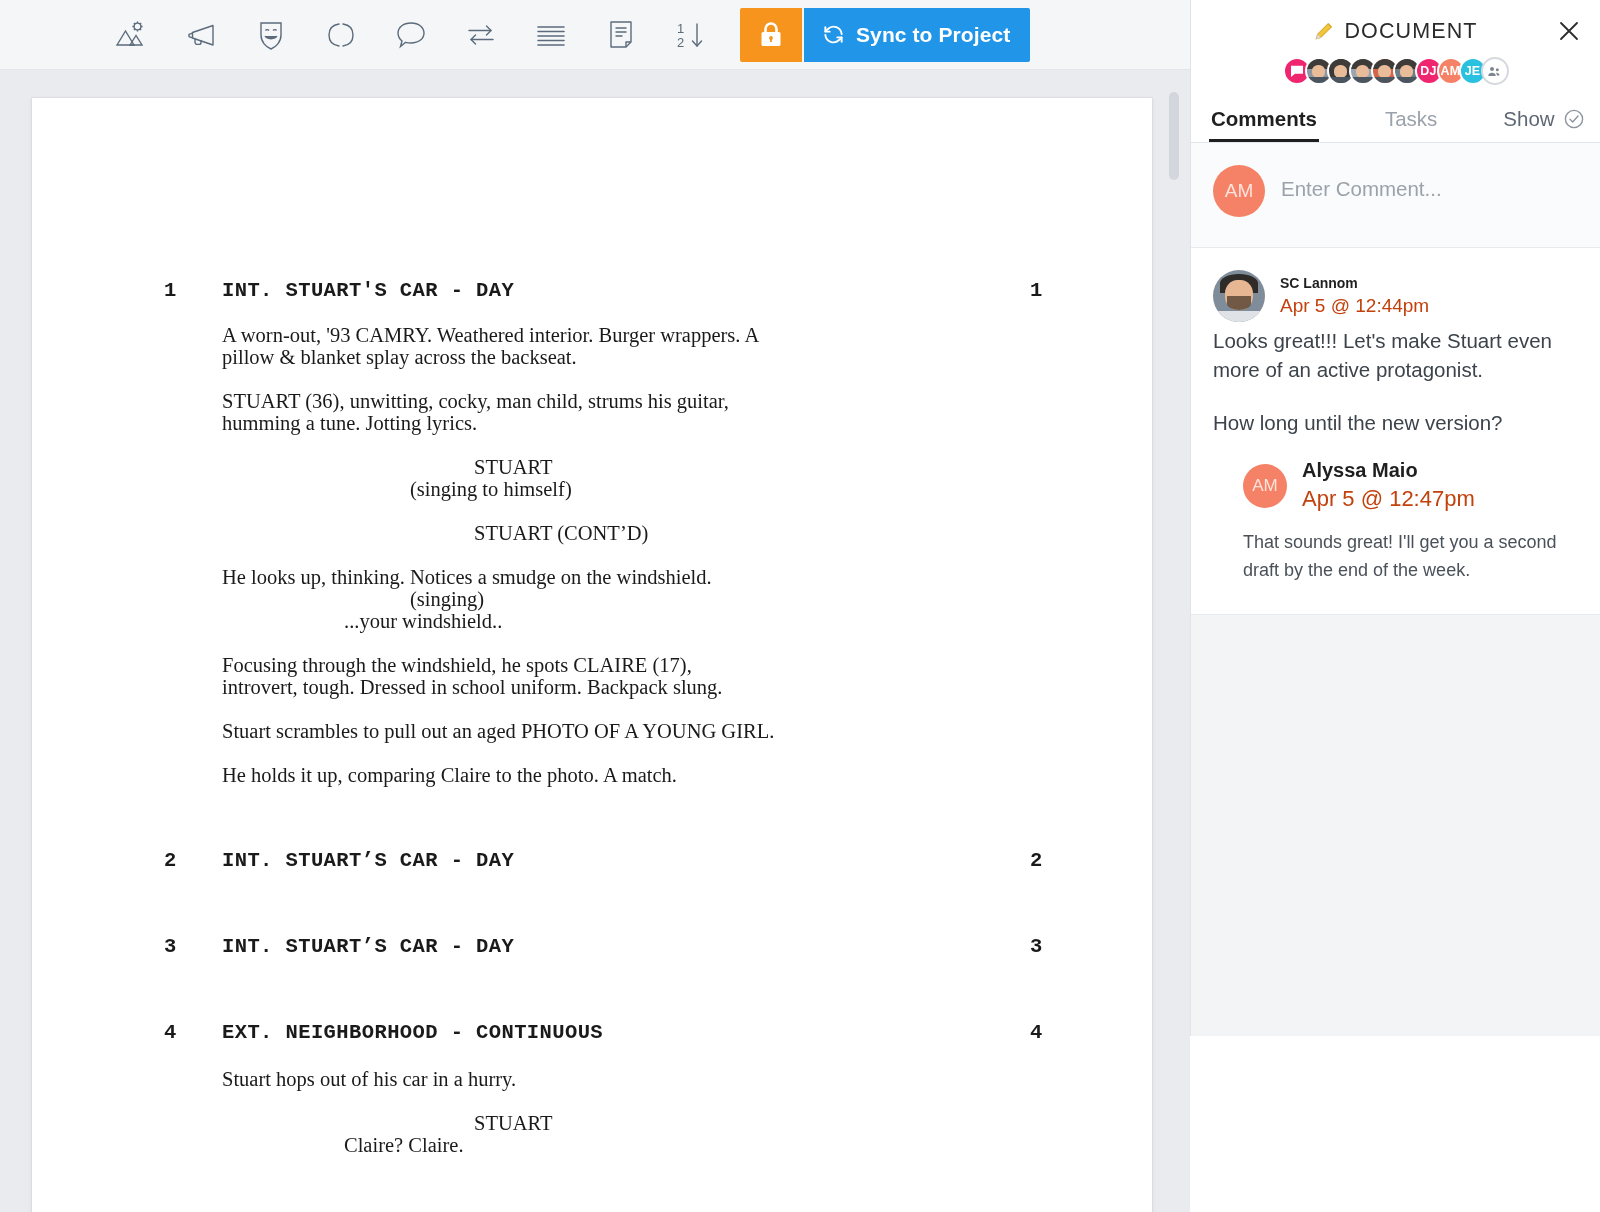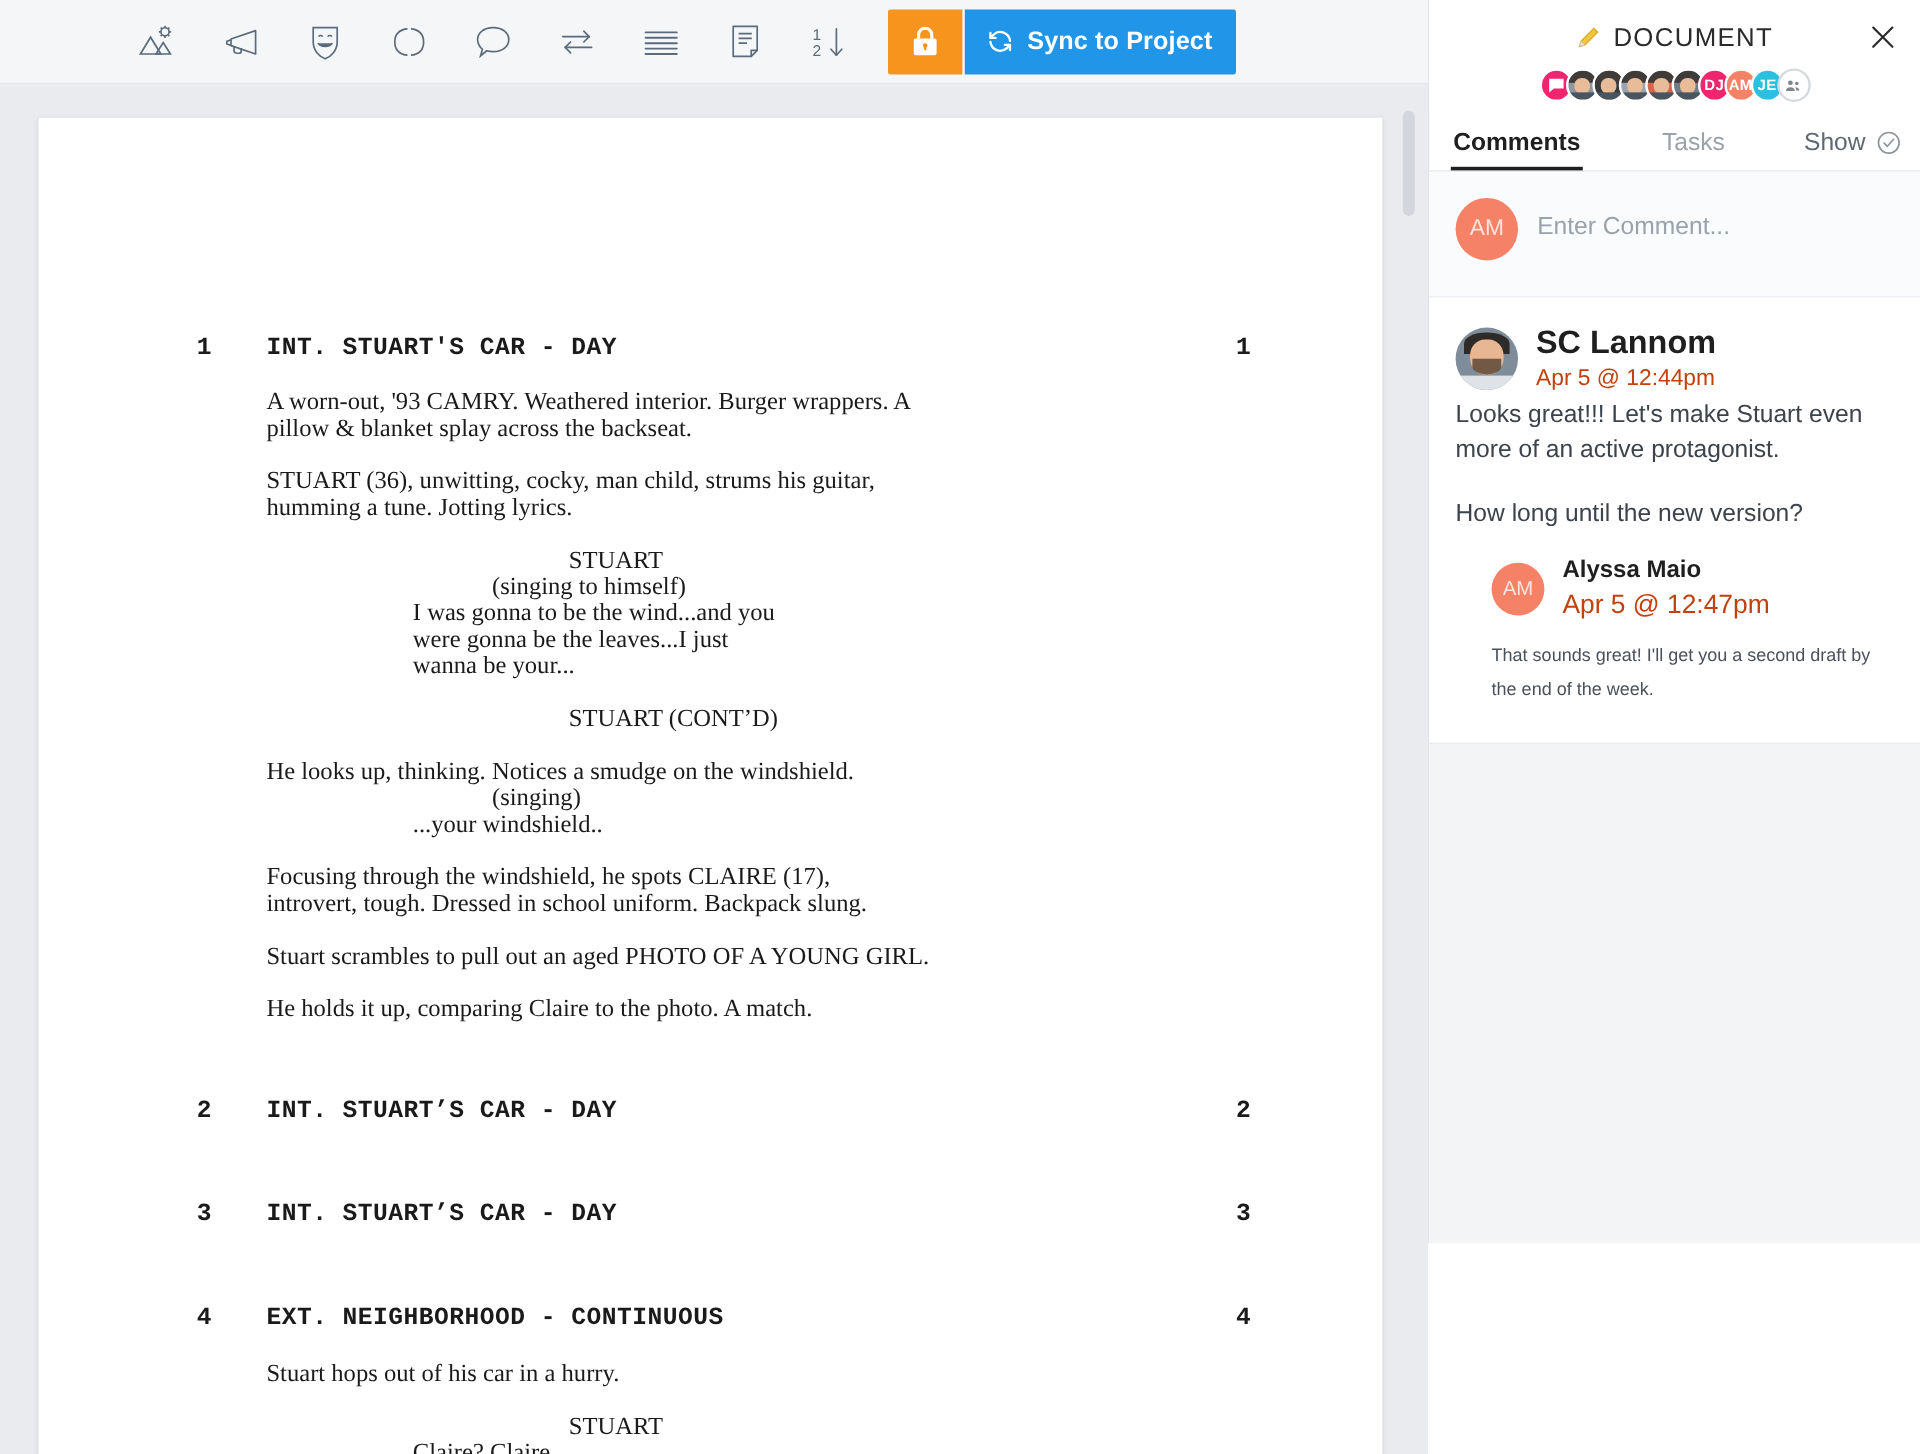--- a/index.html
+++ b/index.html
@@ -167,35 +167,35 @@
   }
   .c-head { display:flex; align-items:center; gap:15px; }
   .c-avatar {
     width:52px;height:52px;border-radius:50%;flex:0 0 52px;overflow:hidden;position:relative;
     background:#7f8c99;
   }
   .c-avatar .hair{position:absolute;left:14%;right:14%;top:8%;height:36%;border-radius:50% 50% 0 0;background:#2e2b28;}
   .c-avatar .face{position:absolute;left:24%;right:24%;top:20%;height:56%;border-radius:46%;background:#e7b693;}
   .c-avatar .beard{position:absolute;left:26%;right:26%;top:50%;height:26%;border-radius:0 0 50% 50%;background:#4b3a2c;opacity:.75;}
   .c-avatar .shirt{position:absolute;left:0;right:0;bottom:0;height:22%;background:#dfe3e7;}
-  .c-name { font-size:27px; font-weight:700; color:#1f1f1f; }
+  .c-name { font-size:14px; font-weight:700; color:#1f1f1f; }
   .c-time { font-size:19px; color:#c2410c; margin-top:4px; }
   .c-text { font-size:20.5px; color:#3c434b; line-height:29px; margin-top:4px; }
   .c-text.second { margin-top: 24px; }
 
   .reply { margin-top: 22px; padding-left: 30px; }
   .reply-av {
     width:44px;height:44px;border-radius:50%;flex:0 0 44px;
     background:#f58266;color:#fde3db;
     display:flex;align-items:center;justify-content:center;
     font-size:17px;
   }
   .reply .c-name{font-size:20px;}
   .reply .c-time{font-size:22px;}
-  .reply .c-text{font-size:15px; line-height:28px; margin-top:16px; color:#4a5159;}
+  .reply .c-text{font-size:18px; line-height:28px; margin-top:16px; color:#4a5159;}
 </style>
 </head>
 <body>
 
 <div class="app">
 
   <div class="editor-pane">
 
     <div class="toolbar">
 
@@ -304,25 +304,20 @@
               </div>
               <div class="blk" style="margin-top: 22px; margin-left: 190px;">
                 <div class="sc-line">STUART (36), unwitting, cocky, man child, strums his guitar,</div>
                 <div class="sc-line">humming a tune. Jotting lyrics.</div>
               </div>
               <div class="blk" style="margin-top: 22px; margin-left: 442px;">
                 <div class="sc-line">STUART</div>
               </div>
               <div class="blk" style="margin-top: 0px; margin-left: 378px;">
                 <div class="sc-line">(singing to himself)</div>
-              </div>
-              <div class="blk" style="margin-top: 0px; margin-left: 312px;">
-                <div class="sc-line">I was gonna to be the wind...and you</div>
-                <div class="sc-line">were gonna be the leaves...I just</div>
-                <div class="sc-line">wanna be your...</div>
               </div>
               <div class="blk" style="margin-top: 22px; margin-left: 442px;">
                 <div class="sc-line">STUART (CONT’D)</div>
               </div>
               <div class="blk" style="margin-top: 22px; margin-left: 190px;">
                 <div class="sc-line">He looks up, thinking. Notices a smudge on the windshield.</div>
               </div>
               <div class="blk" style="margin-top: 0px; margin-left: 378px;">
                 <div class="sc-line">(singing)</div>
               </div>

